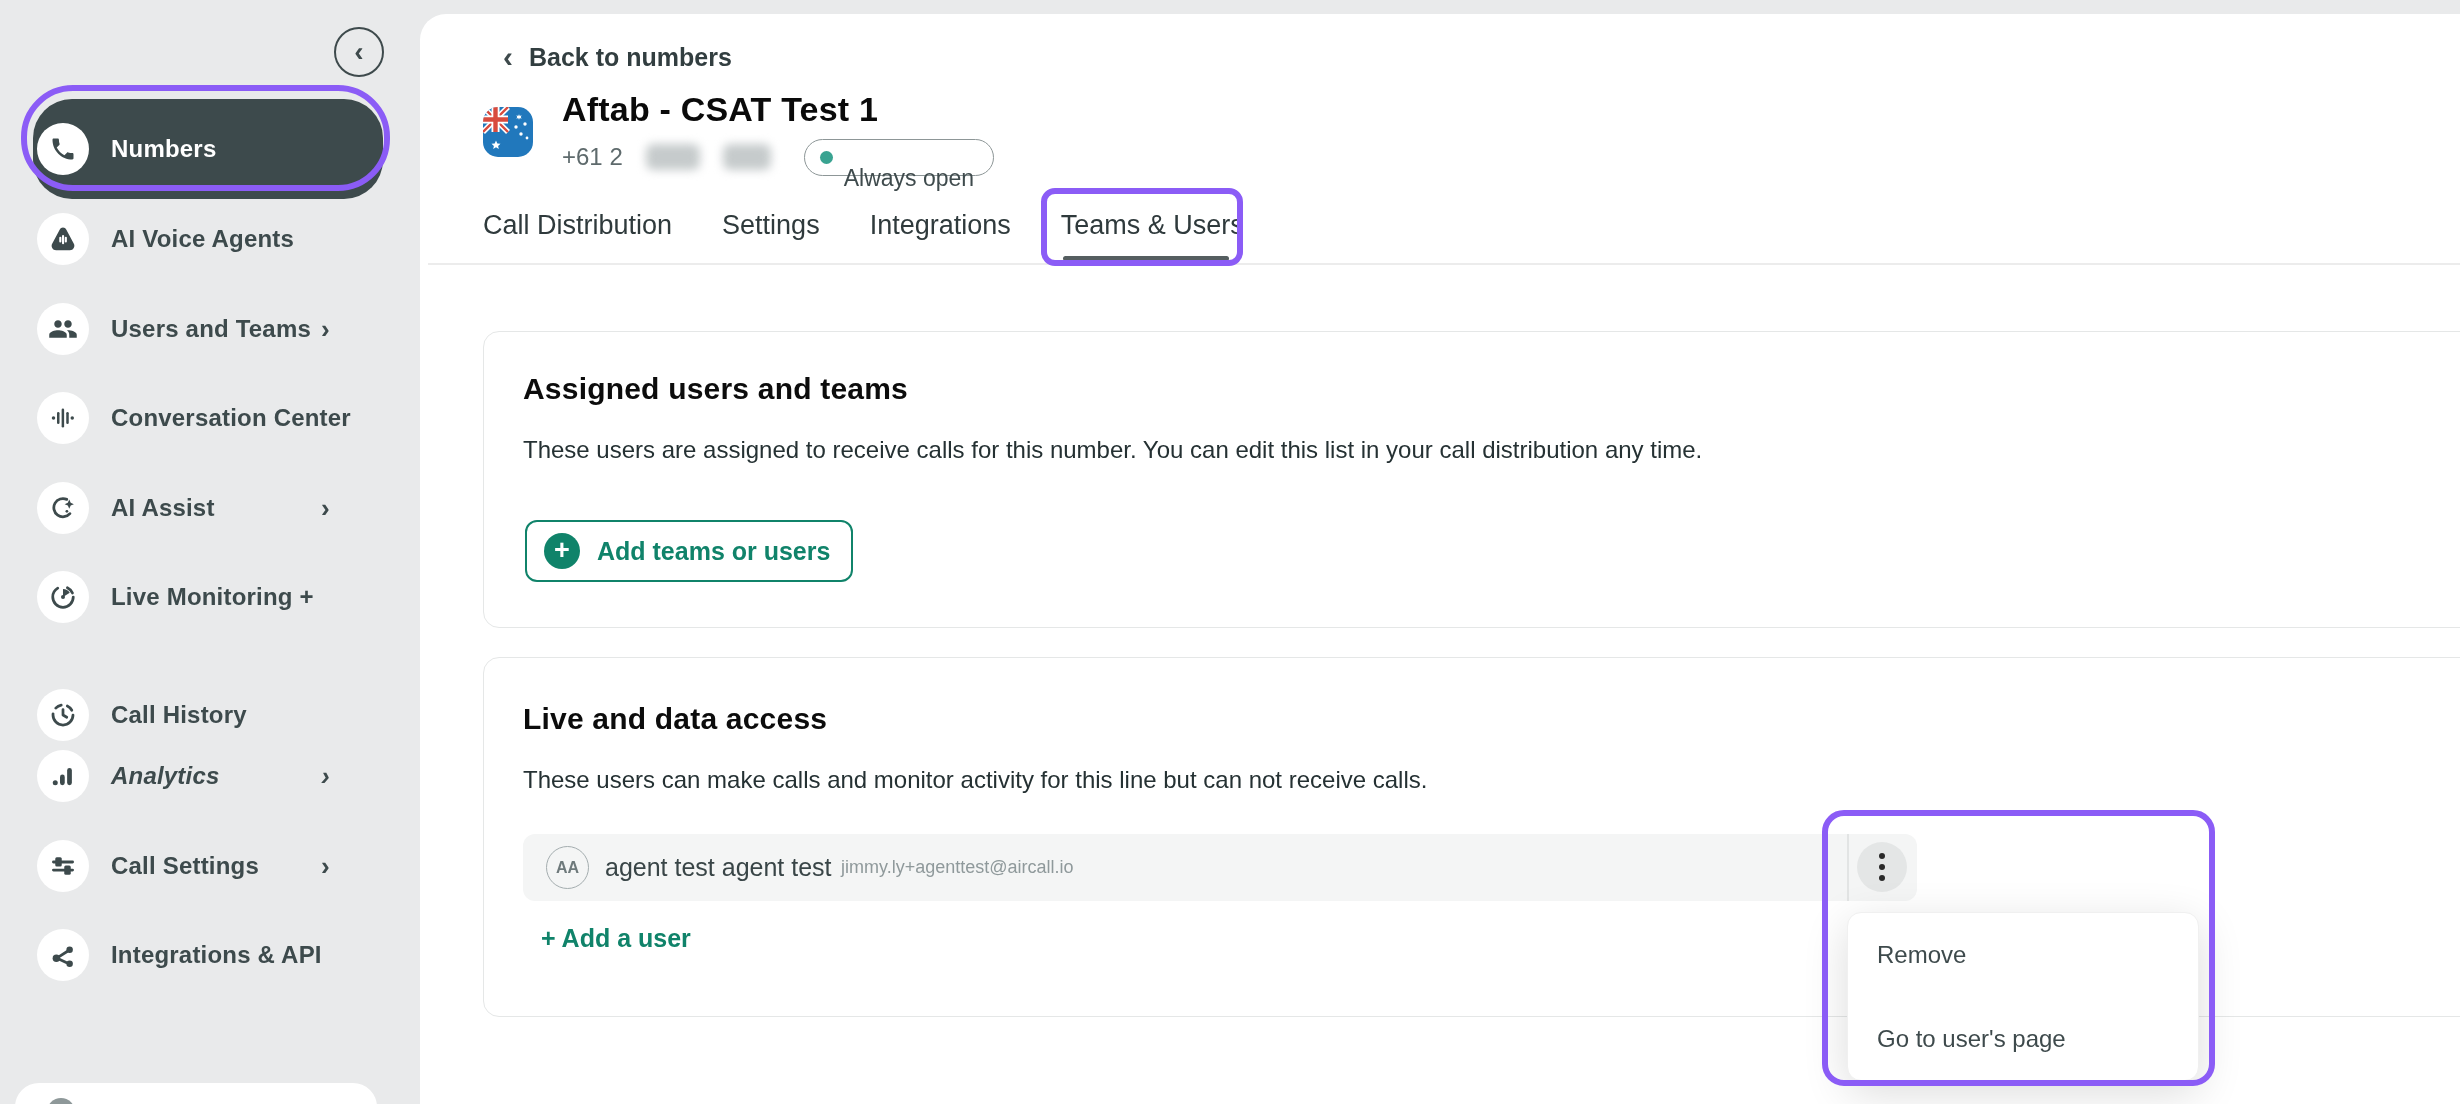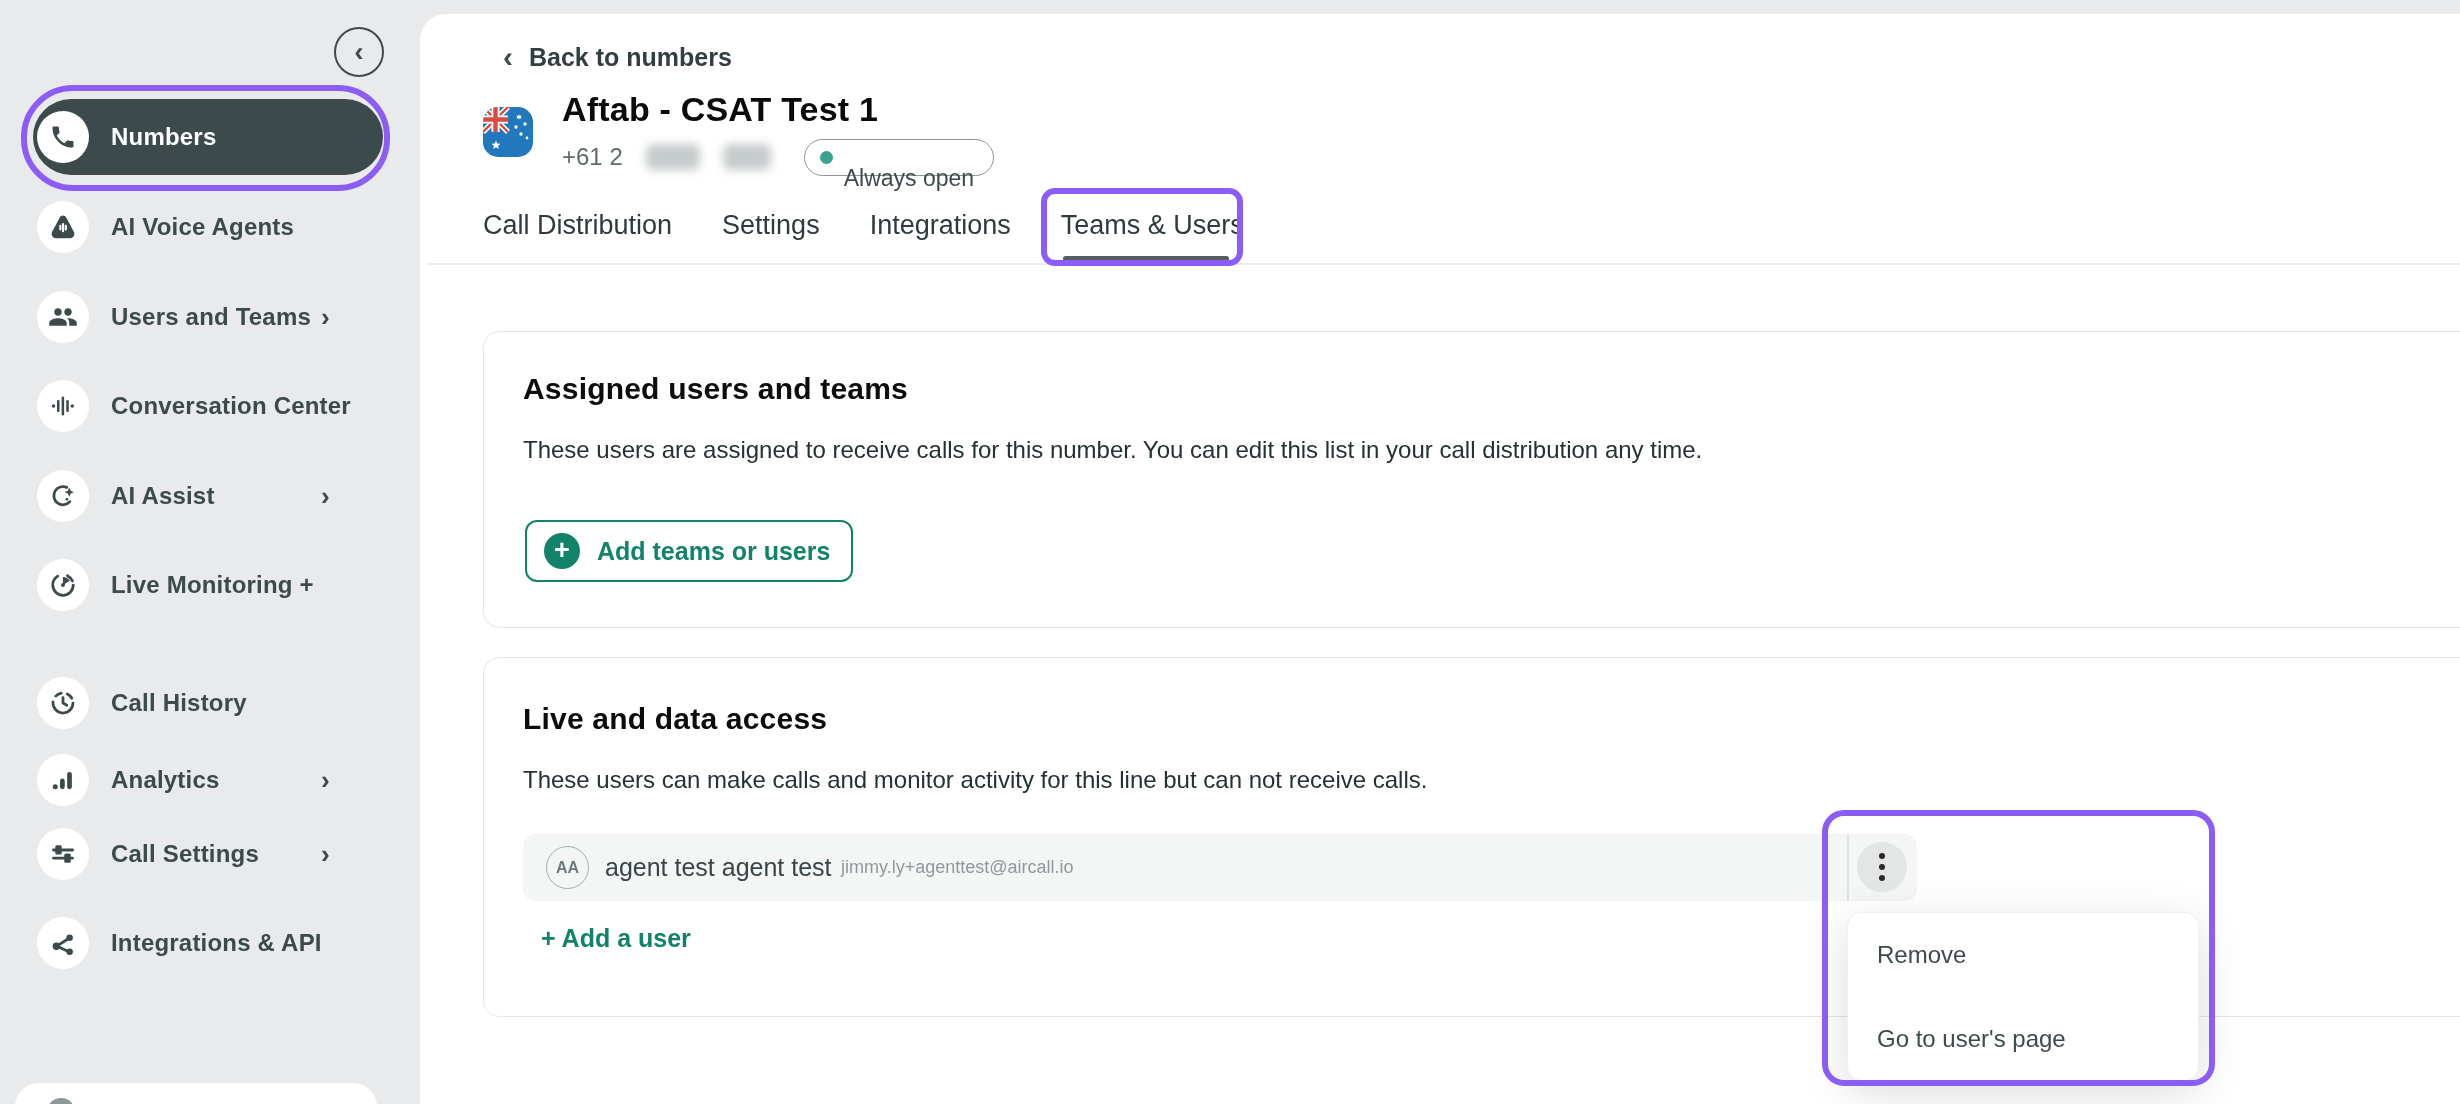--- a/index.html
+++ b/index.html
@@ -11,21 +11,21 @@
     color:#3d4a4c;
   }
   
   .sidebar { position:absolute; left:0; top:0; width:420px; height:1104px; background:#e9eaeb; }
   .collapse-btn {
     position:absolute; left:334px; top:27px; width:50px; height:50px;
     border:2.5px solid #3e4a4c; border-radius:50%; background:#e9eaeb;
     display:flex; align-items:center; justify-content:center;
     font-size:28px; font-weight:700; color:#3e4a4c; cursor:pointer; line-height:1;
   }
-  .nav-item { position:absolute; left:33px; width:350px; height:76px; display:flex; align-items:center; cursor:pointer; }
+  .nav-item { position:absolute; left:33px; width:350px; height:100px; display:flex; align-items:center; cursor:pointer; }
   .nav-item .icon-circle {
     width:52px; height:52px; border-radius:50%; background:#ffffff; flex:0 0 52px;
     display:flex; align-items:center; justify-content:center; margin-left:4px;
   }
   .nav-item .label { margin-left:22px; font-size:24px; font-weight:600; color:#3d4a4c; letter-spacing:.2px; }
   .nav-item .chev { position:absolute; left:288px; font-size:26px; font-weight:700; color:#3d4a4c; }
   .nav-item.active { background:#3d4a4c; border-radius:39px; }
   .nav-item.active .label { color:#ffffff; }
   .purple-ring { position:absolute; border:6px solid #8b5cf6; pointer-events:none; z-index:40; }
   .ring-numbers { left:21px; top:85px; width:369px; height:106px; border-radius:52px; }
@@ -163,21 +163,21 @@
   <div class="nav-item" style="top:665px;">
     <span class="icon-circle">
       <svg width="30" height="30" viewBox="0 0 24 24">
         <circle cx="12" cy="12" r="8" fill="none" stroke="#3d4a4c" stroke-width="2.2" stroke-linecap="round" stroke-dasharray="26 5 5 5 5 5"></circle>
         <path d="M12 7.6V12l3 1.8" fill="none" stroke="#3d4a4c" stroke-width="2.2" stroke-linecap="round" stroke-linejoin="round"></path>
       </svg>
     </span>
     <span class="label">Call History</span>
   </div>
 
-  <div class="nav-item" style="top:742px;">
+  <div class="nav-item" style="top:726px;font-style:italic;">
     <span class="icon-circle">
       <svg width="30" height="30" viewBox="0 0 24 24">
         <circle cx="5.8" cy="17.3" r="2" fill="#3d4a4c"></circle>
         <rect x="9.6" y="10.8" width="3.8" height="8.5" rx="1.9" fill="#3d4a4c"></rect>
         <rect x="15.3" y="5.6" width="3.8" height="13.7" rx="1.9" fill="#3d4a4c"></rect>
       </svg>
     </span>
     <span class="label">Analytics</span>
     <span class="chev">›</span>
   </div>

